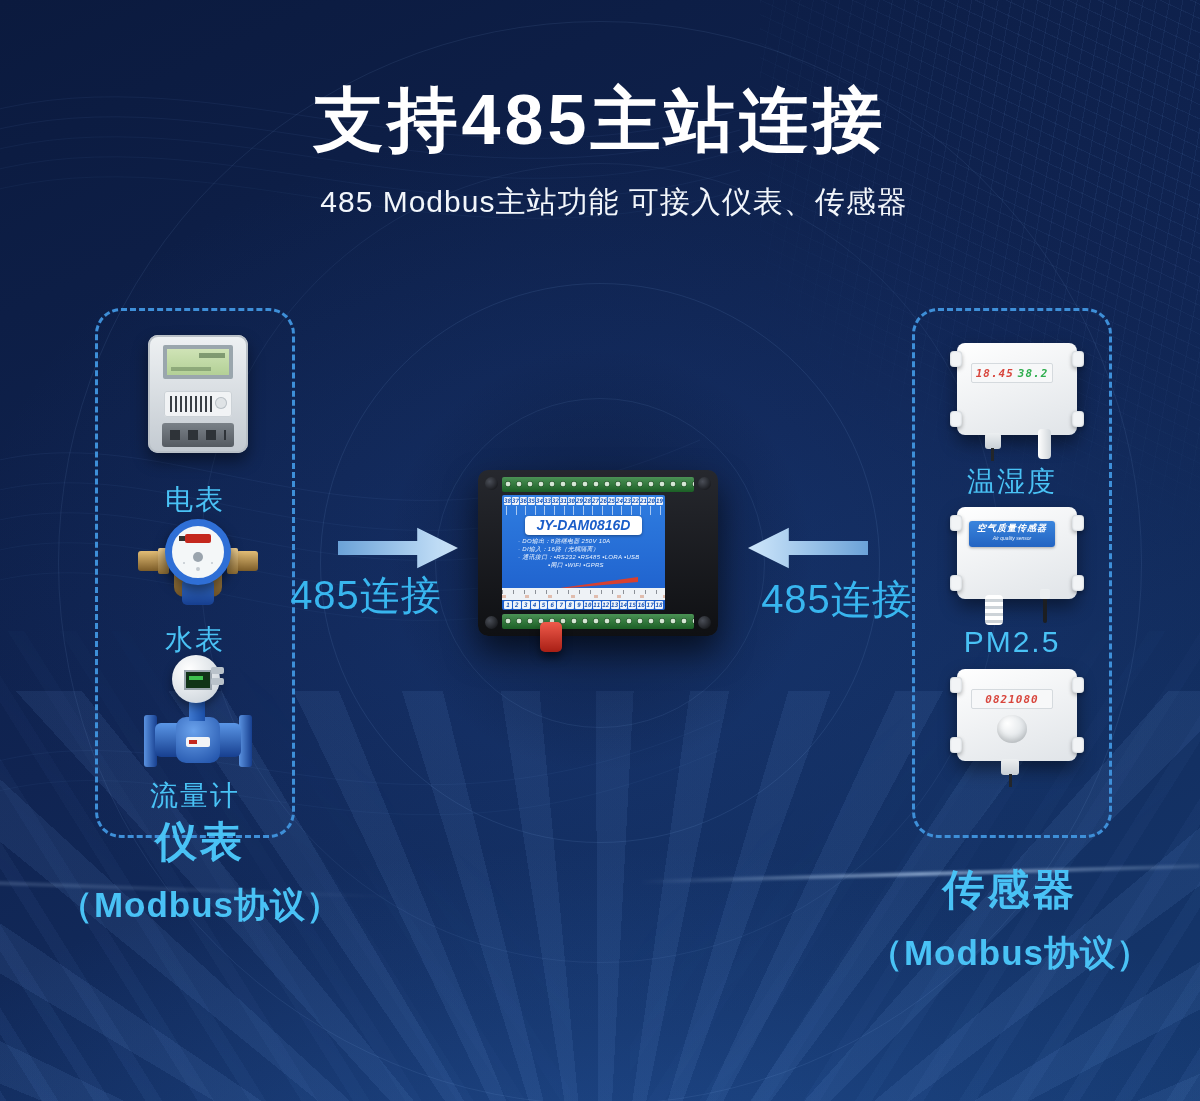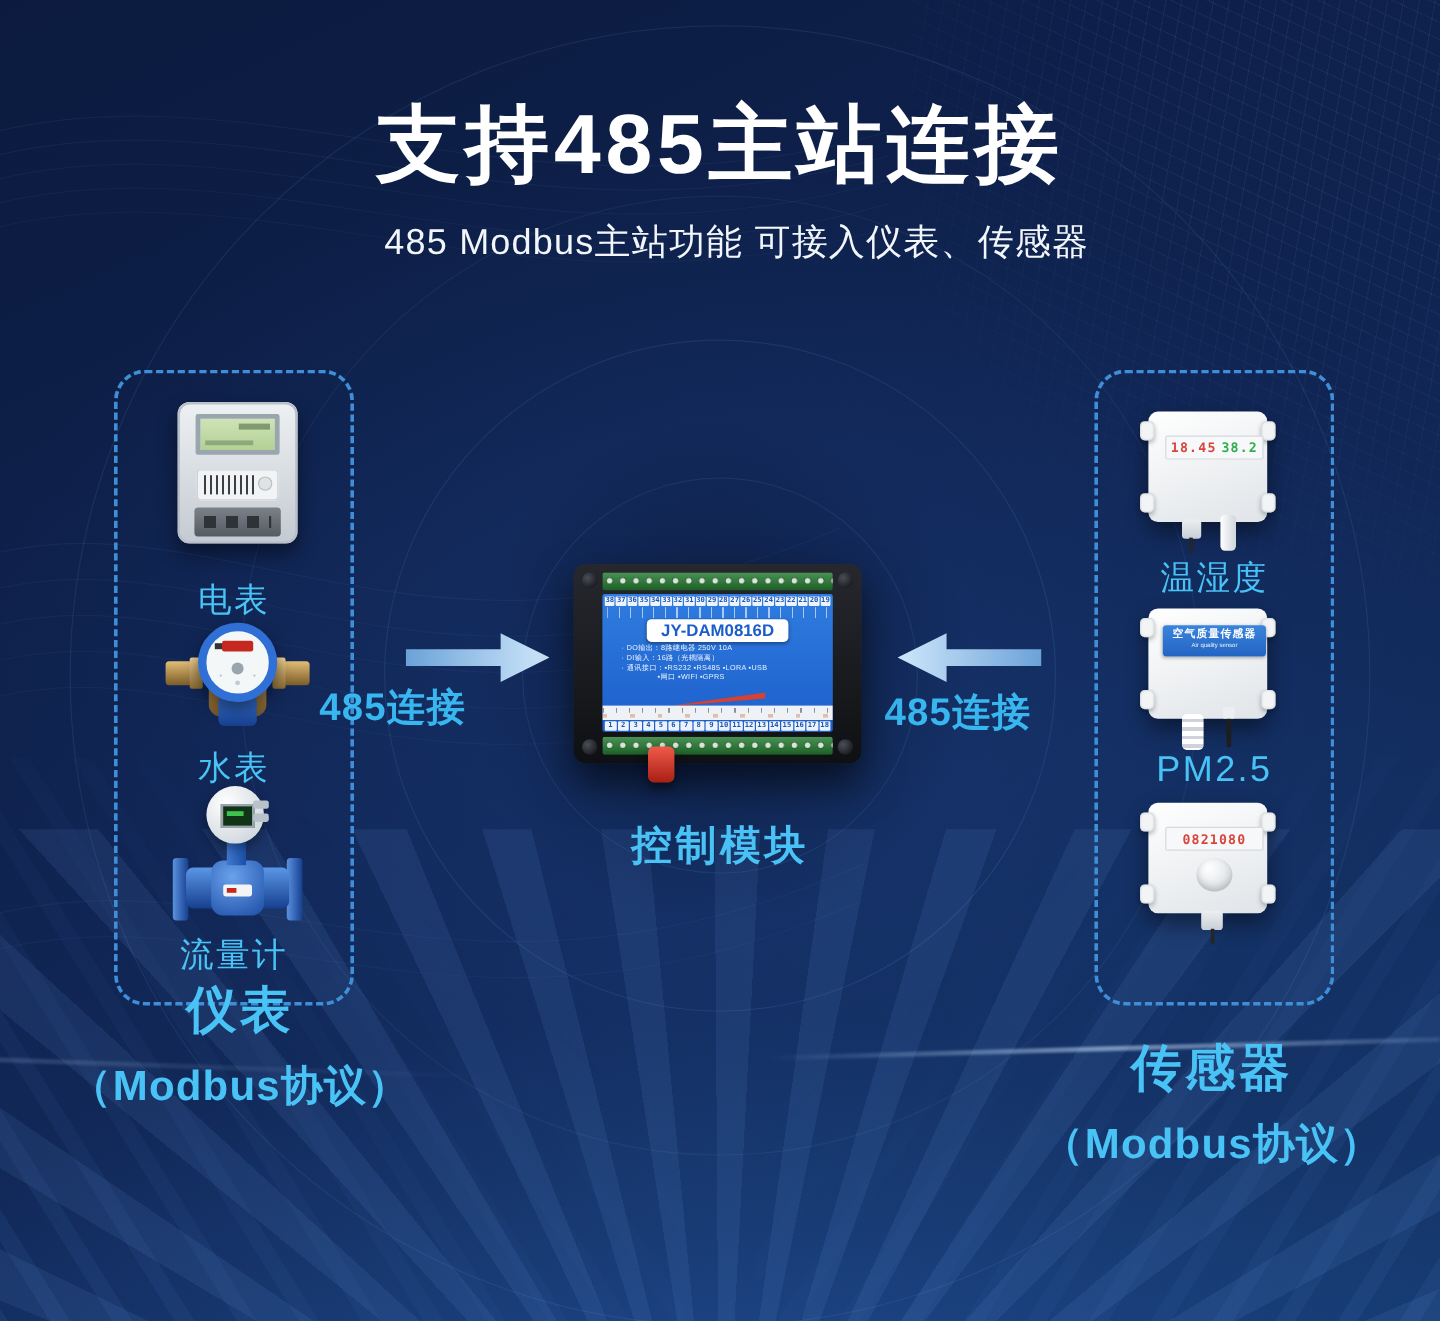--- a/index.html
+++ b/index.html
@@ -119,22 +119,22 @@
     background:linear-gradient(90deg,#5a92e0,#173f8f); }
   .f-flange.l{ left:6px; } .f-flange.r{ right:6px; }
   .f-tube{ position:absolute; left:17px; top:68px; width:86px; height:34px; border-radius:6px;
     background:linear-gradient(180deg,#5a96e6,#173f8f); }
   .f-drum{ position:absolute; left:38px; top:62px; width:44px; height:46px; border-radius:10px;
     background:radial-gradient(circle at 40% 30%,#6aa2ec,#1c4da5); }
   .f-tag{ position:absolute; left:48px; top:82px; width:24px; height:10px; background:#f2f4f6; border-radius:2px; }
   .f-tag:after{ content:""; position:absolute; left:3px; top:3px; width:8px; height:4px; background:#c4281e; }
 
   
-  .sbox{ position:absolute; width:99px; height:92px; border-radius:8px;
-    background:linear-gradient(160deg,#ffffff,#e0e4e8); box-shadow:0 8px 18px rgba(0,0,0,.45); }
+  .sbox{ position:absolute; width:120px; height:92px; border-radius:8px;
+    background:linear-gradient(160deg,#ffffff,#e0e4e8); box-shadow:0 8px 18px rgba(0,0,0,.45);font-style:italic; }
   .ear-row{ position:absolute; left:-7px; right:-7px; height:16px; }
   .ear-row.top{ top:8px; } .ear-row.bot{ bottom:8px; }
   .ear-row:before,.ear-row:after{ content:""; position:absolute; width:12px; height:16px; border-radius:4px;
     background:#f2f4f6; box-shadow:0 2px 4px rgba(0,0,0,.3), inset 0 0 2px #aeb6bd; }
   .ear-row:before{ left:0; } .ear-row:after{ right:0; }
   .s-display{ position:absolute; left:14px; top:20px; width:82px; height:20px; background:#f7f8f9;
     border:1px solid #d5dade; border-radius:2px; display:flex; align-items:center; justify-content:center; gap:4px; }
   .seg{ font-family:"DejaVu Sans Mono",monospace; font-weight:700; font-size:11px; letter-spacing:1px; }
   .seg-red{ color:#d8453c; } .seg-green{ color:#2fae4e; }
   .th-gland{ position:absolute; left:28px; bottom:-14px; width:16px; height:16px; border-radius:3px;
@@ -155,37 +155,37 @@
   .lux-gland{ position:absolute; left:44px; bottom:-14px; width:18px; height:16px; border-radius:3px;
     background:linear-gradient(#eceff1,#c8cfd5); }
   .lux-gland:after{ content:""; position:absolute; left:8px; bottom:-12px; width:3px; height:13px; background:#23262a; }
 
   
   .arrow{ position:absolute; top:526px; width:120px; height:44px; }
   .arrow-left{ left:338px; background:linear-gradient(90deg,#6ba2d8,#cfe7fb);
     clip-path:polygon(0 34%,66% 34%,66% 4%,100% 50%,66% 96%,66% 66%,0 66%); }
   .arrow-right{ left:748px; background:linear-gradient(270deg,#6ba2d8,#cfe7fb);
     clip-path:polygon(100% 34%,34% 34%,34% 4%,0 50%,34% 96%,34% 66%,100% 66%); }
-  .conn-label{ position:absolute; width:200px; text-align:left; color:#38b6ef; font-size:32px; font-weight:700; letter-spacing:1px; }
+  .conn-label{ position:absolute; width:200px; text-align:center; color:#38b6ef; font-size:40px; font-weight:400; letter-spacing:1px; }
   .conn-left{ left:266px; top:568px; } .conn-right{ left:737px; top:572px; }
 
   
   .module{ position:absolute; left:478px; top:470px; width:240px; height:166px; border-radius:10px;
     background:linear-gradient(180deg,#26282e,#0f1013); box-shadow:0 16px 32px rgba(0,0,0,.6); }
   .m-screw{ position:absolute; width:13px; height:13px; border-radius:50%;
     background:radial-gradient(circle at 35% 35%,#4a4e57,#0a0b0e); }
   .m-screw.tl{ left:7px; top:7px; } .m-screw.tr{ right:7px; top:7px; }
   .m-screw.bl{ left:7px; bottom:7px; } .m-screw.br{ right:7px; bottom:7px; }
   .m-strip{ position:absolute; left:24px; right:24px; height:15px; border-radius:2px; background-color:#237a30;
     background-image:radial-gradient(circle at 6px 7px,#d5e8d5 2px,#26522b 2.7px,transparent 3.2px),
                      linear-gradient(rgba(255,255,255,.18),rgba(0,0,0,.22));
     background-size:11px 15px,100% 100%; background-repeat:repeat-x,no-repeat; }
   .m-strip.top{ top:7px; } .m-strip.bot{ bottom:7px; }
-  .m-panel{ position:absolute; left:24px; top:25px; width:192px; height:115px; border-radius:2px; overflow:hidden;
-    background:linear-gradient(180deg,#2f7de0,#1d5ecb); }
+  .m-panel{ position:absolute; left:24px; top:25px; width:163px; height:115px; border-radius:2px; overflow:hidden;
+    background:linear-gradient(180deg,#2f7de0,#1d5ecb);font-style:italic; }
   .m-numrow{ display:flex; gap:1px; padding:2px 2px 0 2px; }
   .m-numrow span{ flex:1; background:#eef3fa; color:#1b56b8; text-align:center; border-radius:1px;
     font-family:"DejaVu Sans Mono",monospace; font-weight:700; font-size:6px; line-height:8px; overflow:hidden; }
   .m-numrow.bottom{ position:absolute; left:0; right:0; bottom:1px; }
   .m-pinticks{ height:9px; margin:1px 4px 0 4px; opacity:.75;
     background:repeating-linear-gradient(90deg, rgba(255,255,255,.8) 0 1px, transparent 1px 9.6px); }
   .m-badge-row{ text-align:center; margin-top:1px; }
   .m-badge{ display:inline-block; background:#fff; border-radius:4px; padding:0 12px;
     color:#1b5ec9; font-weight:800; font-size:14px; line-height:19px; box-shadow:0 1px 3px rgba(0,0,0,.35); }
   .m-specs{ padding:2px 0 0 16px; }
@@ -376,21 +376,20 @@
           <span>13</span>
           <span>14</span>
           <span>15</span>
           <span>16</span>
           <span>17</span>
           <span>18</span>
         </div>
     </div>
     <div class="m-redcap"></div>
   </div>
-  <div class="module-caption">控制模块</div>
 
   <div class="caption-block caption-left">
     <div class="caption-main">仪表</div>
     <div class="caption-sub">（Modbus协议）</div>
   </div>
   <div class="caption-block caption-right">
     <div class="caption-main">传感器</div>
     <div class="caption-sub">（Modbus协议）</div>
   </div>
 

